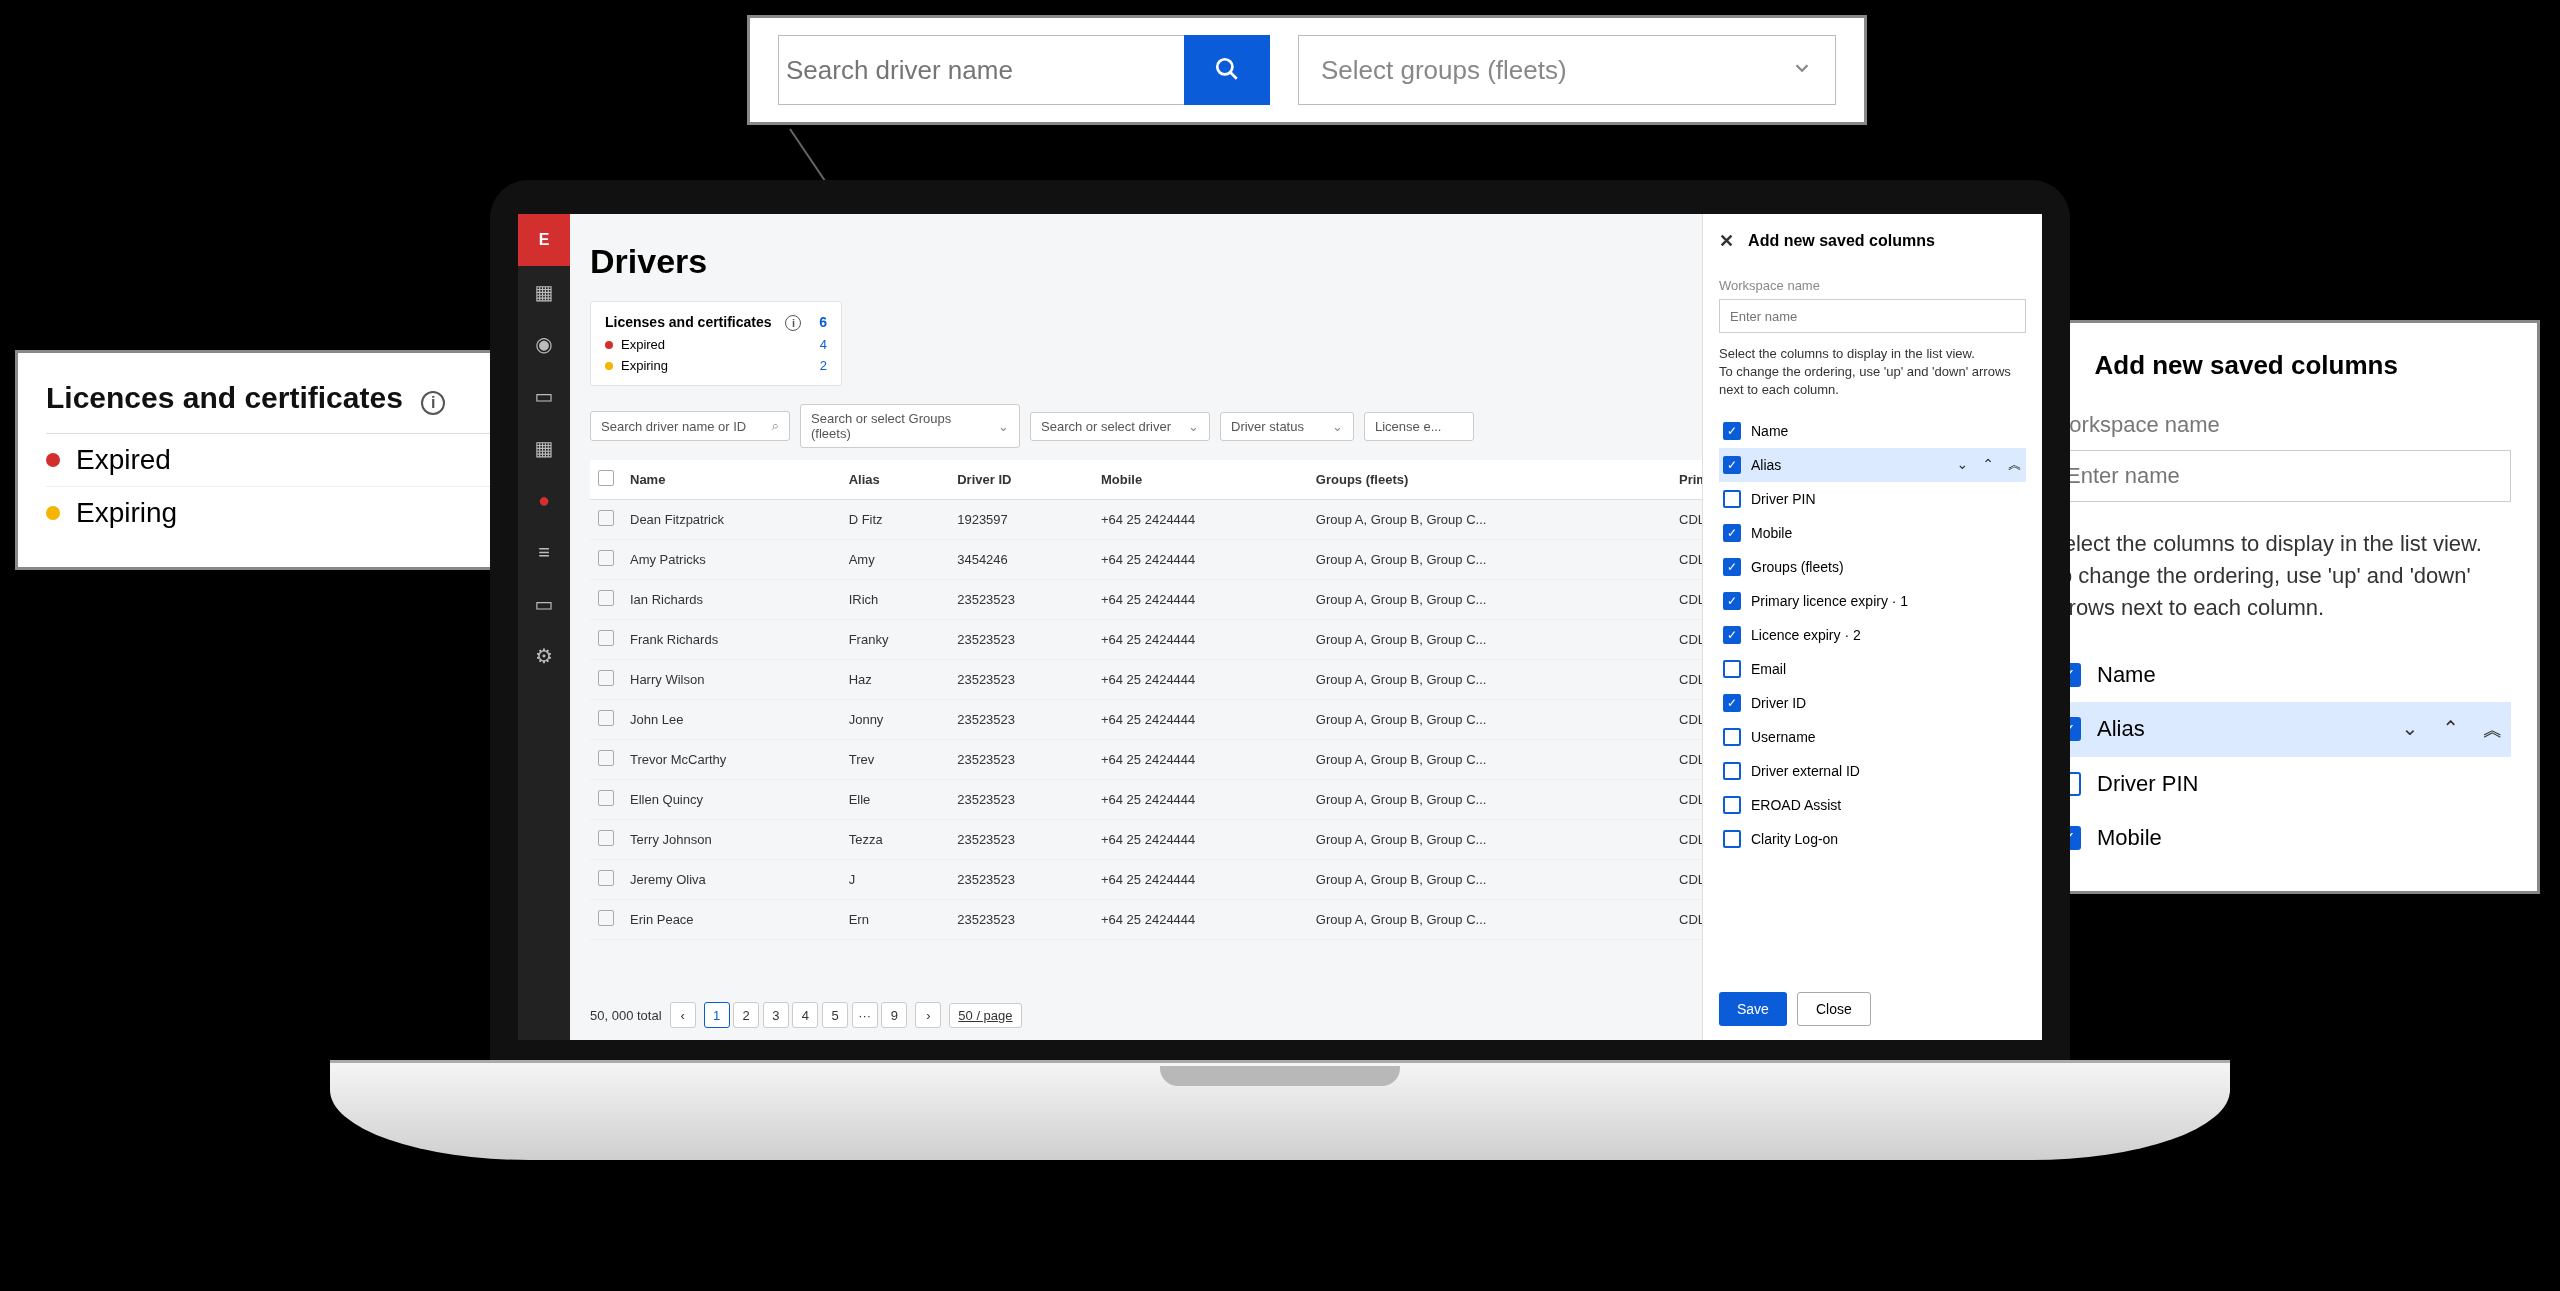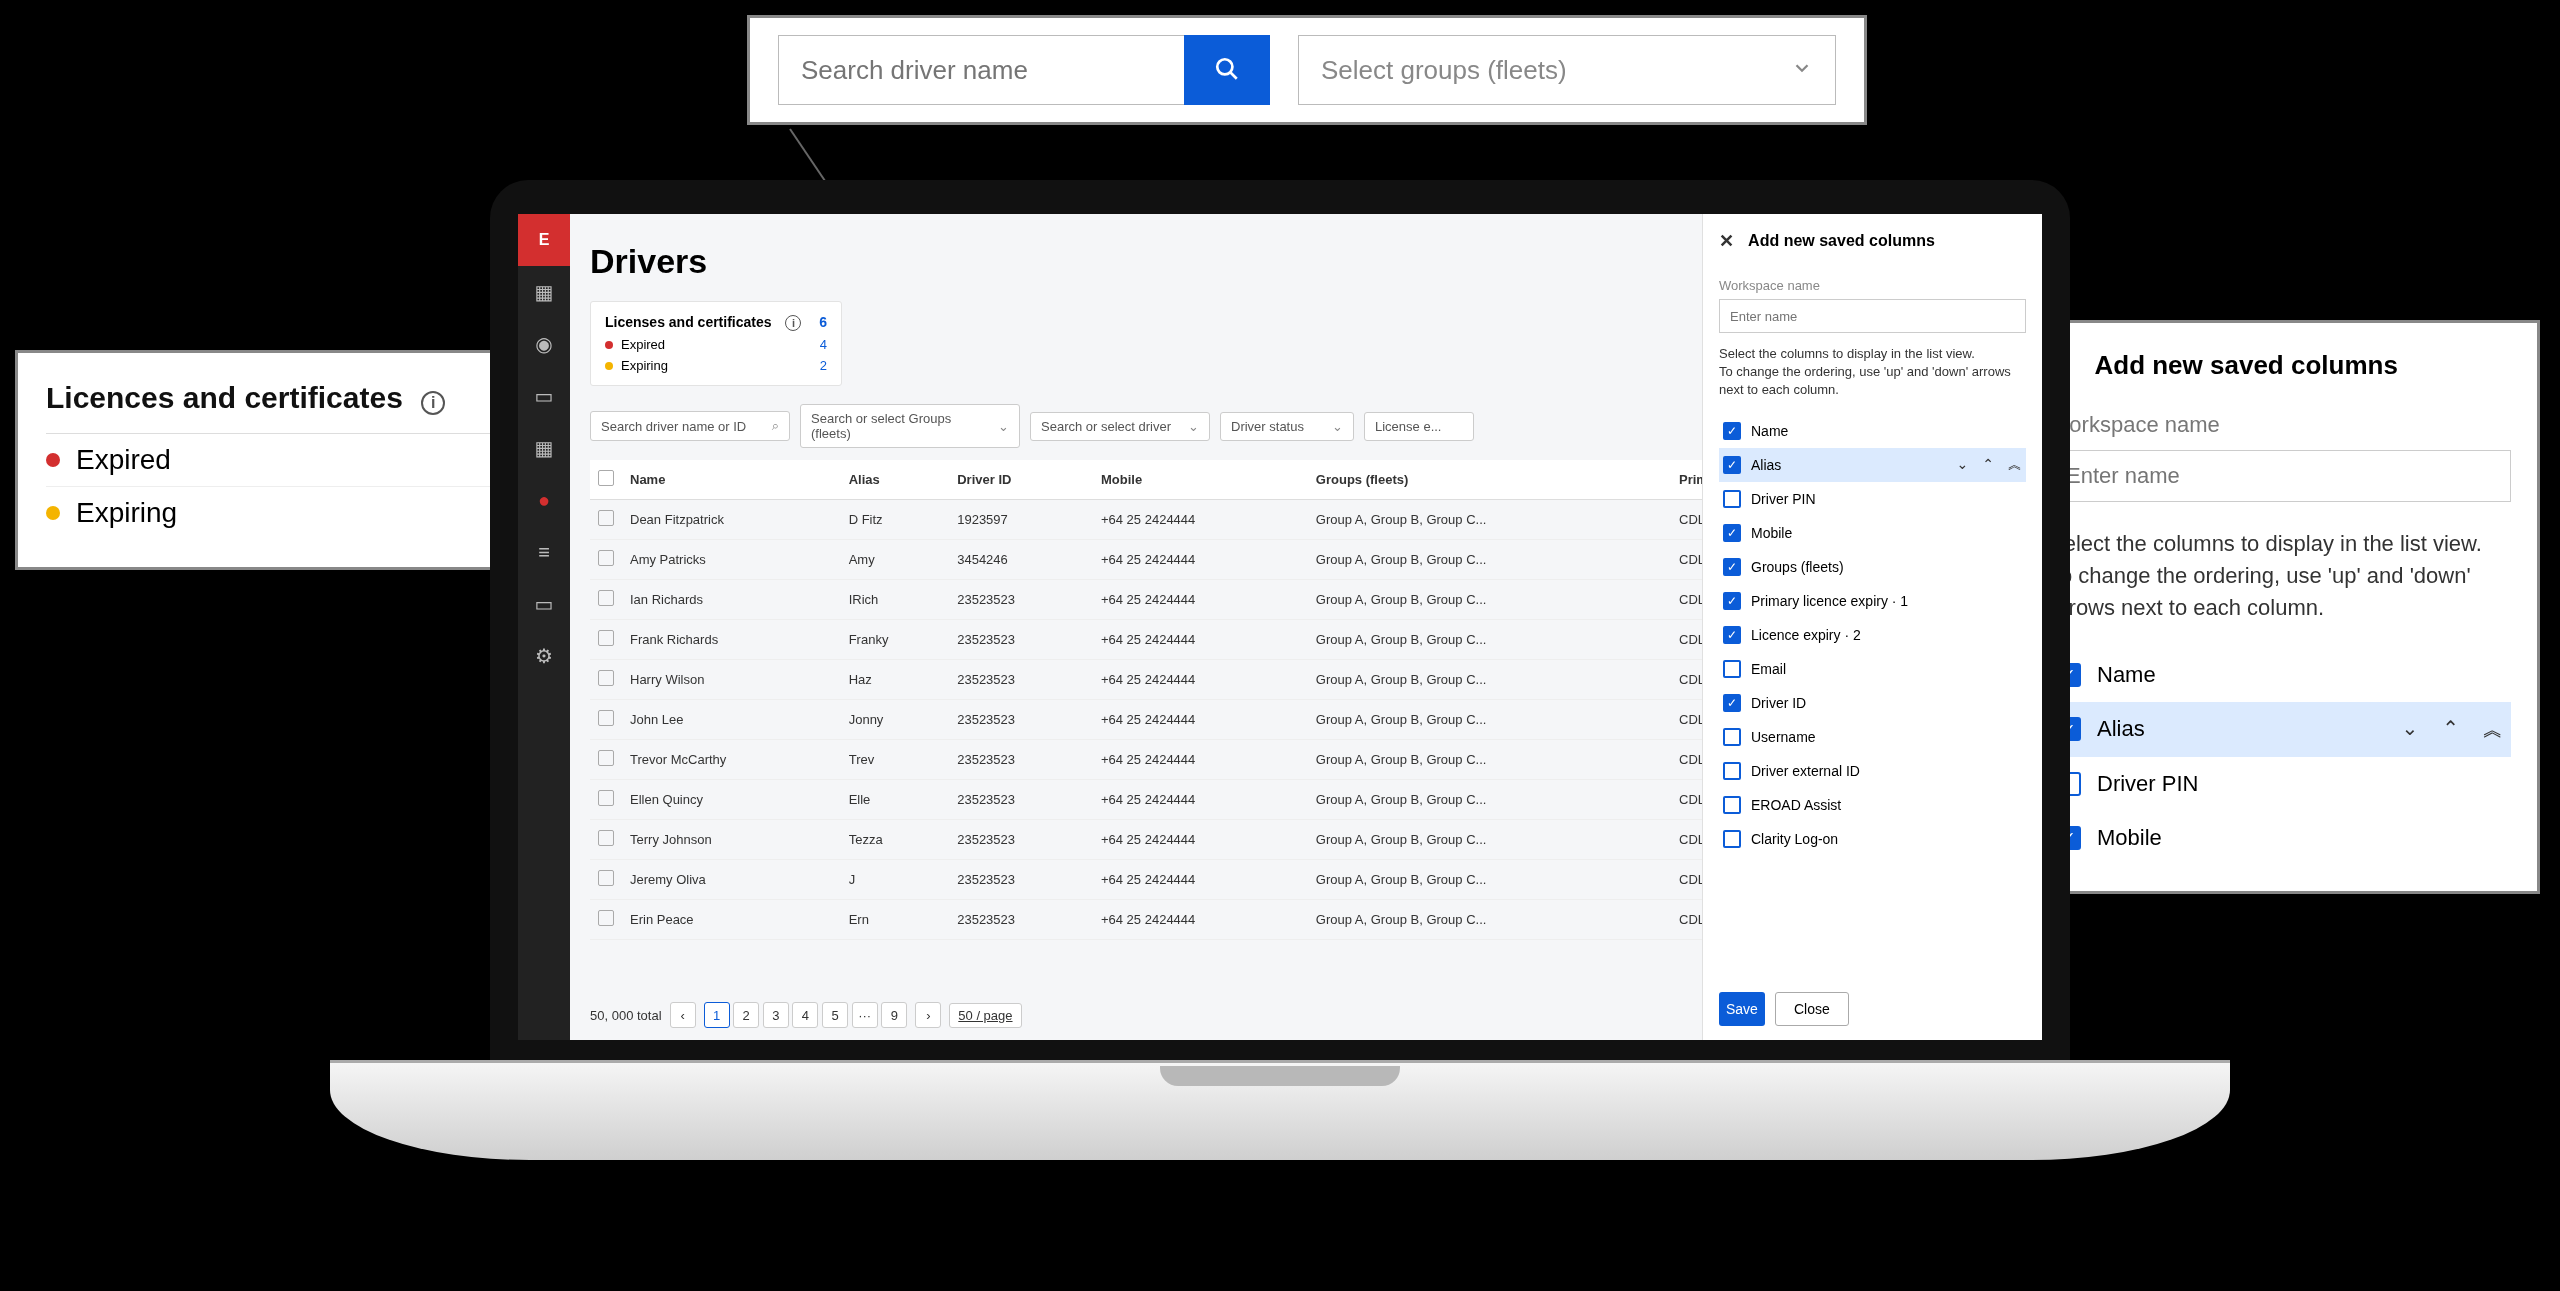--- a/index.html
+++ b/index.html
@@ -1,21 +1,21 @@
 <!DOCTYPE html>
 <html><head>
 <meta charset="utf-8">
 <style>
   *{box-sizing:border-box;margin:0;padding:0;font-family:Arial,Helvetica,sans-serif;}
   body{background:#000;width:2560px;height:1291px;position:relative;overflow:hidden;}
 
   
   .top-callout{position:absolute;left:747px;top:15px;width:1120px;height:110px;background:#fff;border:3px solid #888;display:flex;align-items:center;gap:28px;padding:0 28px;}
   .search-wrap{display:flex;height:70px;flex:1;}
-  .search-wrap input{flex:1;border:1px solid #bbb;border-right:none;padding:0 22px;font-size:26px;color:#888;}
+  .search-wrap input{flex:1;border:1px solid #bbb;border-right:none;padding:0 7px;font-size:26px;color:#888;}
   .search-btn{width:86px;background:#0b5cd8;border:none;display:flex;align-items:center;justify-content:center;color:#fff;cursor:pointer;}
   .group-select{flex:1;height:70px;border:1px solid #bbb;display:flex;align-items:center;justify-content:space-between;padding:0 22px;font-size:26px;color:#888;cursor:pointer;}
 
   
   .left-callout{position:absolute;left:15px;top:350px;width:570px;background:#fff;border:3px solid #888;padding:28px;}
   .lc-header{display:flex;align-items:center;justify-content:space-between;font-size:30px;font-weight:600;color:#111;margin-bottom:18px;}
   .lc-header .val{color:#0b5cd8;font-weight:600;}
   .lc-row{display:flex;align-items:center;justify-content:space-between;font-size:28px;padding:10px 0;border-top:1px solid #eee;}
   .lc-row:first-of-type{border-top:1px solid #ddd;}
   .lc-row .dot{width:14px;height:14px;border-radius:50%;margin-right:16px;display:inline-block;}
@@ -93,21 +93,21 @@
   .pn-label{font-size:13px;color:#888;margin:10px 0 6px 0;}
   .pn-input{width:100%;height:34px;border:1px solid #ccc;padding:0 10px;font-size:13px;color:#888;}
   .pn-help{font-size:13px;color:#333;line-height:1.4;margin:14px 0;}
   .pn-item{display:flex;align-items:center;padding:8px 4px;font-size:14px;gap:10px;}
   .pn-item.sel{background:#dbeafe;justify-content:space-between;}
   .pn-item .l{display:flex;align-items:center;gap:10px;}
   .pn-chk{width:18px;height:18px;border:2px solid #0b5cd8;border-radius:2px;display:inline-flex;align-items:center;justify-content:center;color:#fff;font-size:12px;}
   .pn-chk.on{background:#0b5cd8;}
   .pn-arrows{display:flex;gap:14px;color:#333;font-size:14px;}
   .pn-footer{padding:14px 16px;display:flex;gap:10px;}
-  .btn-save{background:#0b5cd8;color:#fff;border:none;padding:8px 7px;border-radius:3px;cursor:pointer;font-size:14px;}
+  .btn-save{background:#0b5cd8;color:#fff;border:none;padding:8px 18px;border-radius:3px;cursor:pointer;font-size:14px;}
   .btn-close{background:#fff;border:1px solid #aaa;padding:8px 18px;border-radius:3px;cursor:pointer;font-size:14px;}
 
   
   .line{position:absolute;background:#666;}
   .line1{left:790px;top:128px;width:490px;height:2px;transform-origin:left center;transform:rotate(56deg);}
   .line2{left:586px;top:438px;width:190px;height:2px;transform-origin:left center;transform:rotate(3deg);}
   .line3{left:1810px;top:558px;width:210px;height:2px;transform-origin:left center;transform:rotate(-2deg);}
   .conn-dot{position:absolute;width:10px;height:10px;border-radius:50%;background:#666;}
 </style>
 </head>

